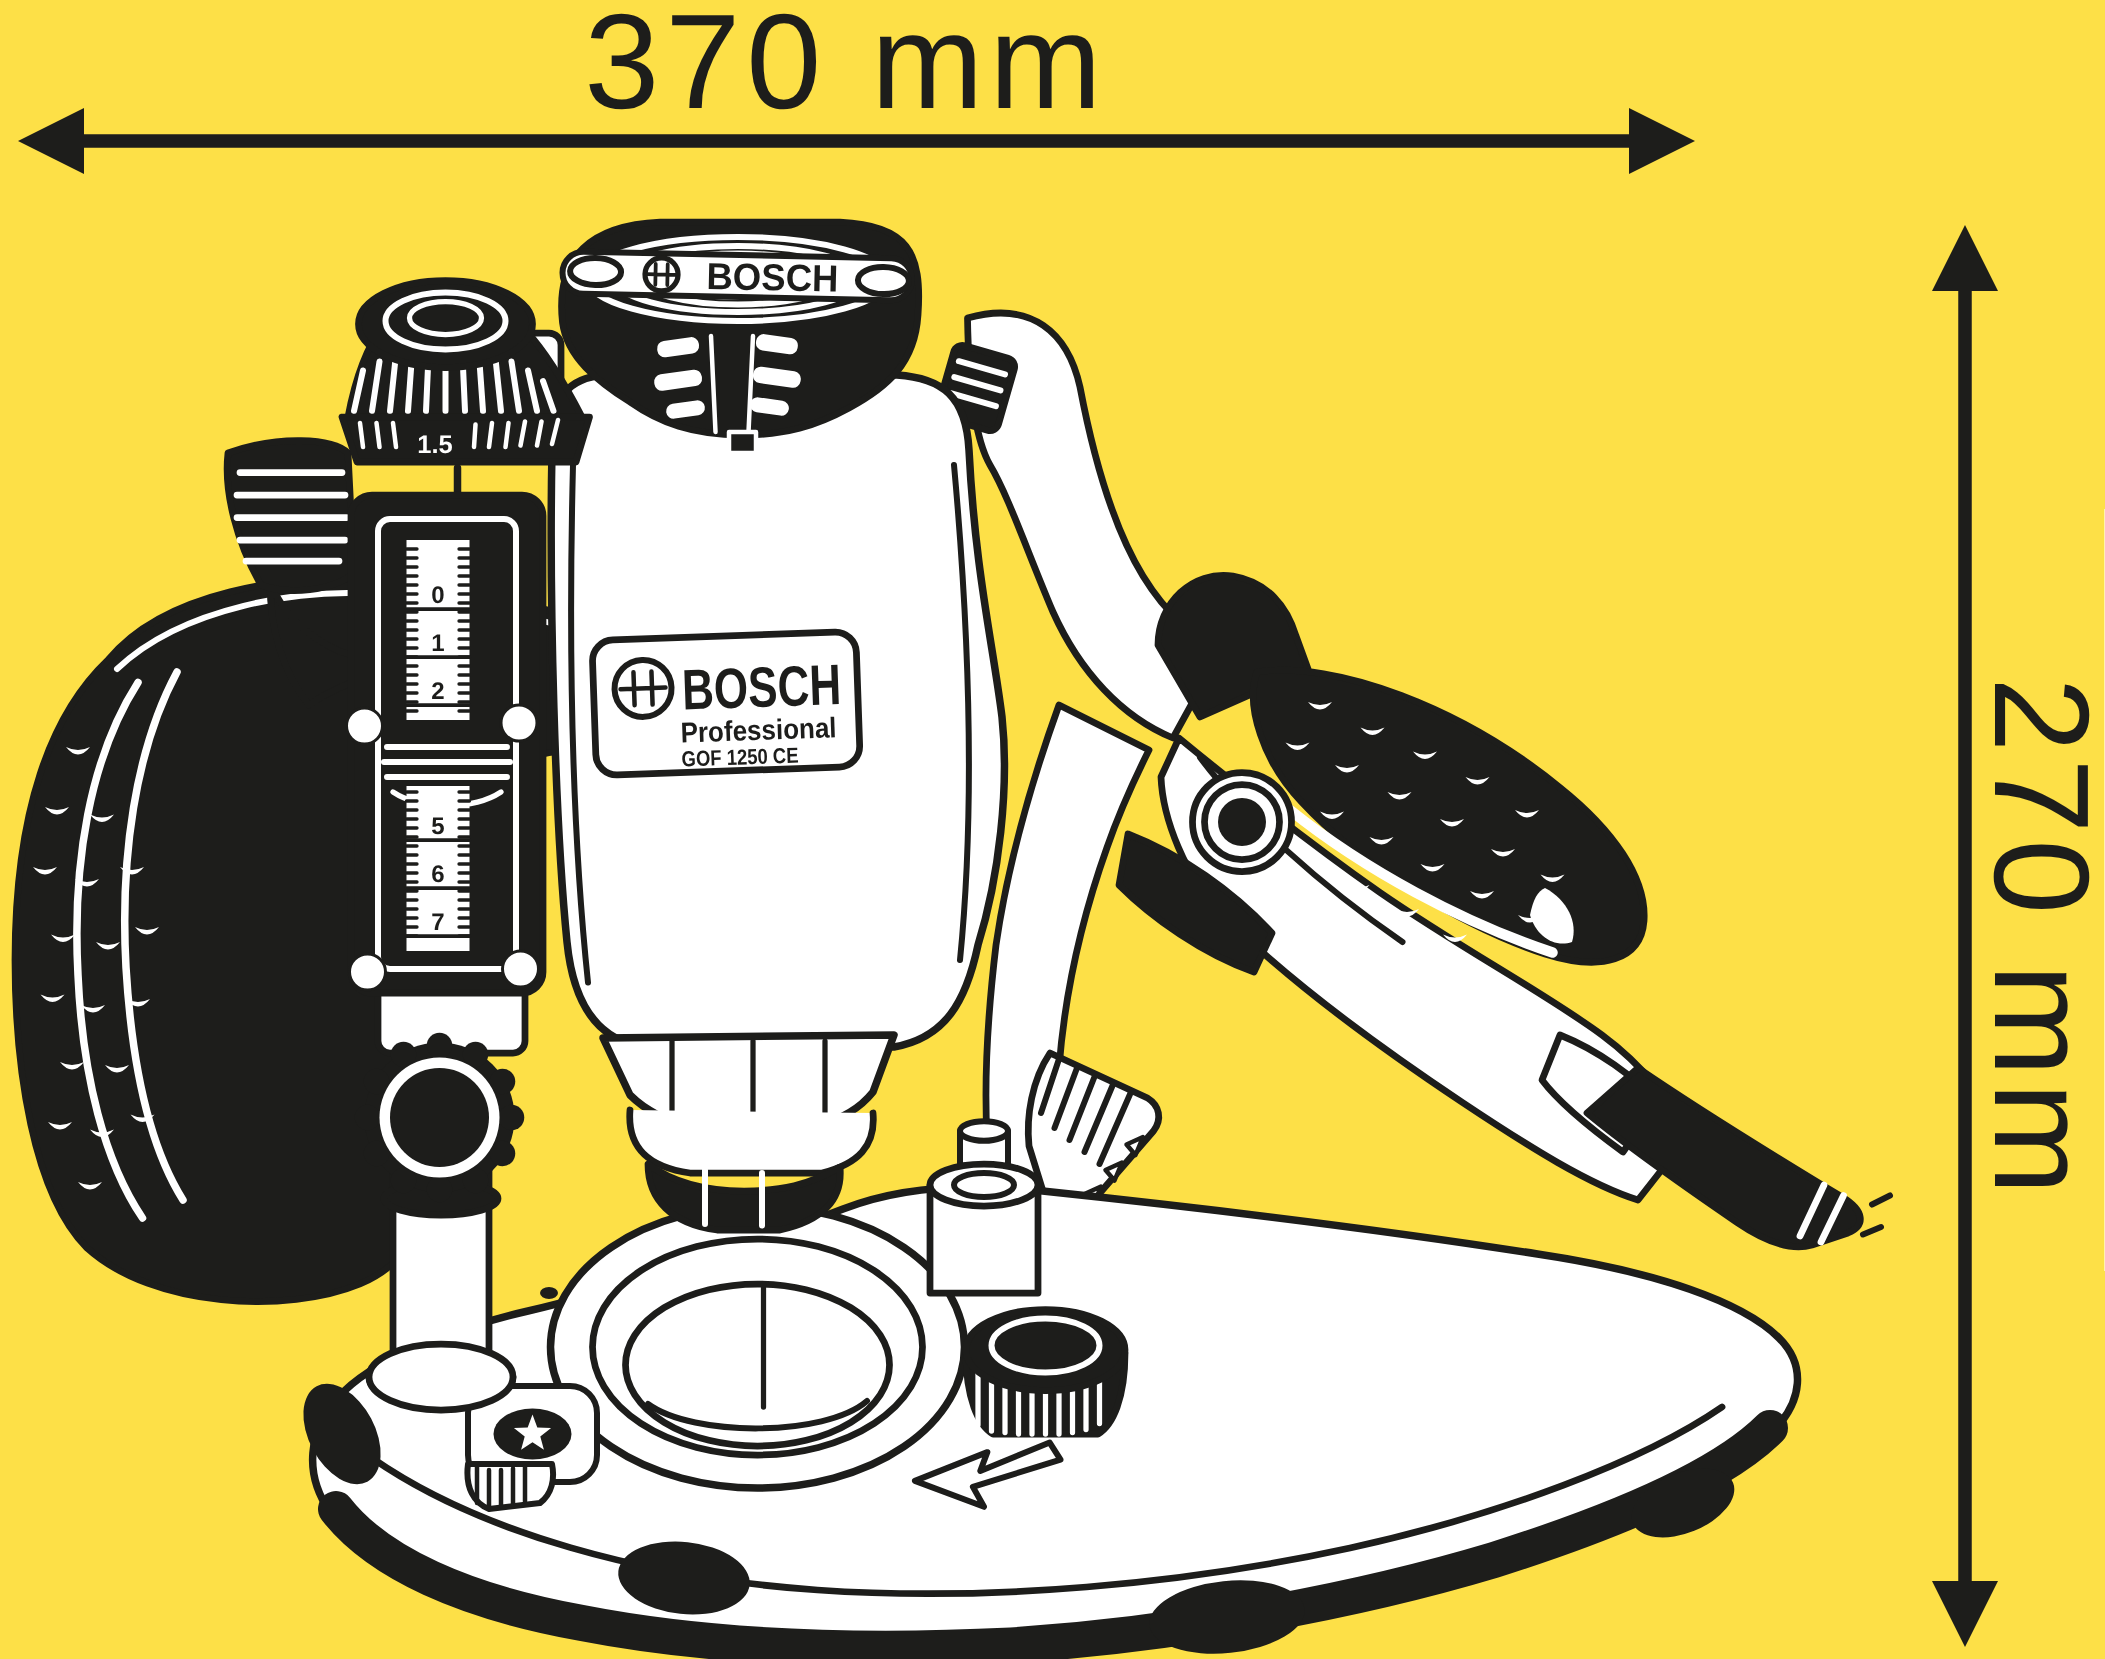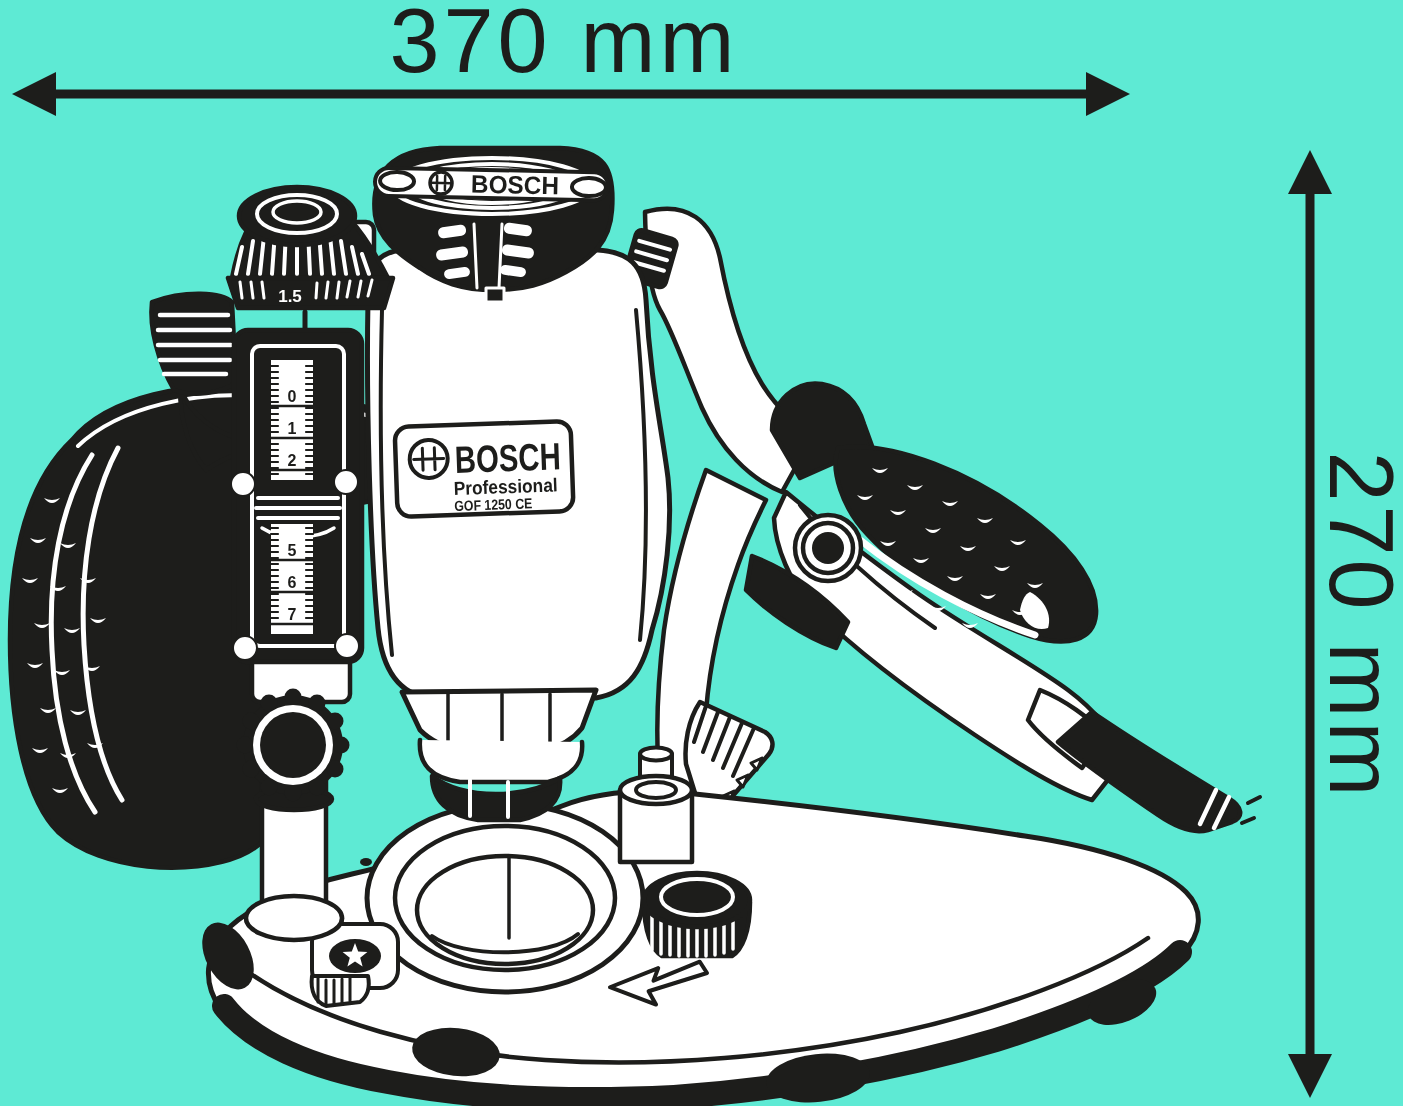--- a/index.html
+++ b/index.html
@@ -1,16 +1,16 @@
 <!DOCTYPE html>
 <html><head>
 <meta charset="utf-8">
 <style>
   html,body{margin:0;padding:0;background:#ffffff;}
-  .stage{position:relative;width:1403px;height:1106px;background:#5eead4;overflow:hidden;
+  .stage{position:relative;width:1403px;height:1106px;background:#fde047;overflow:hidden;
          font-family:"Liberation Sans", sans-serif;}
   svg{position:absolute;left:0;top:0;}
   text{font-family:"Liberation Sans", sans-serif;}
   .dim-label{font-size:90px;letter-spacing:4px;fill:#1d1d1b;}
 </style>
 </head>
 <body>
 
 <div class="stage">
 <svg width="1403" height="1106" viewBox="0 0 1403 1106">

